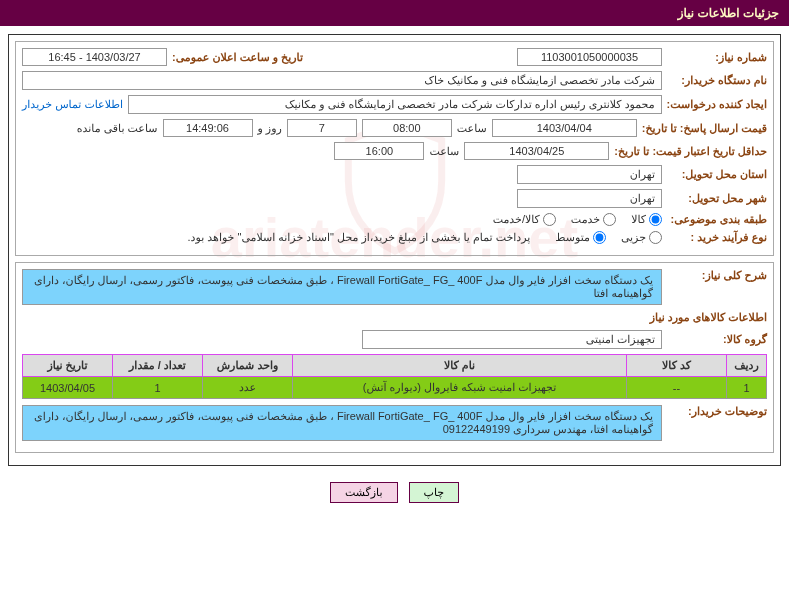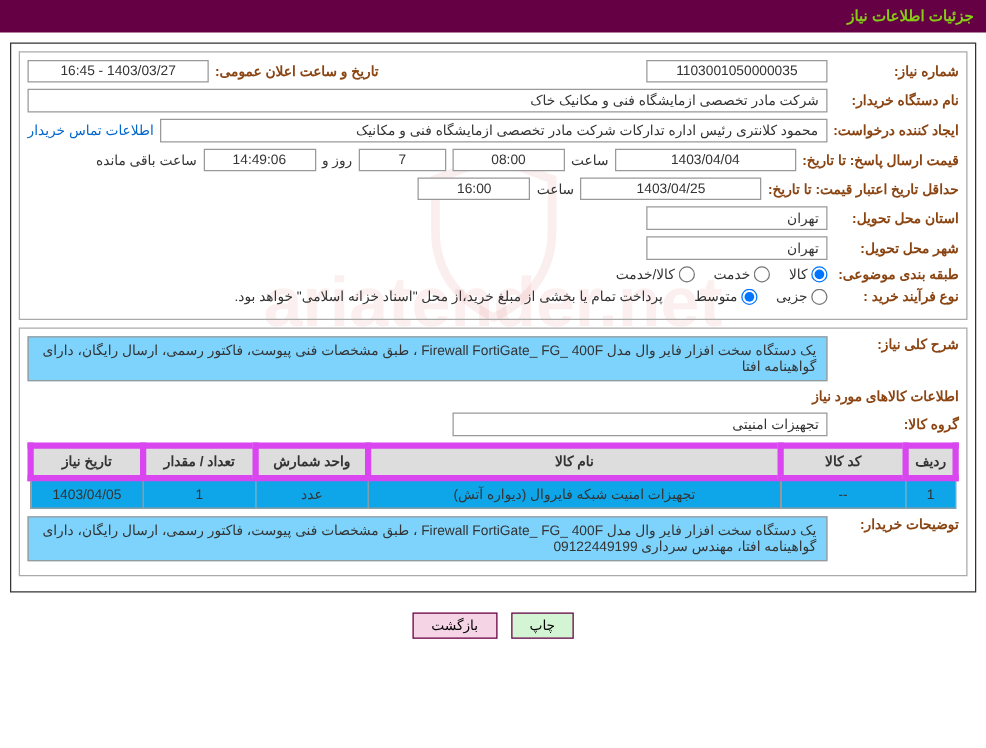--- a/index.html
+++ b/index.html
@@ -10,21 +10,21 @@
 body {
   font-family: Tahoma, Arial, sans-serif;
   font-size: 11px;
   background: #fff;
   color: #333;
   width: 789px;
   direction: rtl;
 }
 .header-bar {
   background: #660044;
-  color: #84cc16;
+  color: #fef9c3;
   padding: 6px 10px;
   font-size: 12px;
   font-weight: bold;
   text-align: right;
 }
 .outer-border {
   border: 1px solid #333;
   margin: 8px;
   padding: 6px;
   background: #fff;
@@ -126,29 +126,29 @@
   font-size: 11px;
   width: 100%;
 }
 table.data-table {
   width: 100%;
   border-collapse: collapse;
   font-size: 11px;
 }
 table.data-table th {
   background: #ddd;
-  border: 5px solid #d946ef;
+  border: 1px solid #d946ef;
   padding: 4px;
   font-weight: bold;
 }
 table.data-table td {
   border: 1px solid #999;
   padding: 4px;
   text-align: center;
-  background: #0ea5e9;
+  background: #84cc16;
 }
 .button-row {
   text-align: center;
   padding: 8px;
 }
 .btn {
   border: 1px solid #660044;
   padding: 3px 14px;
   margin: 0 4px;
   cursor: pointer;

